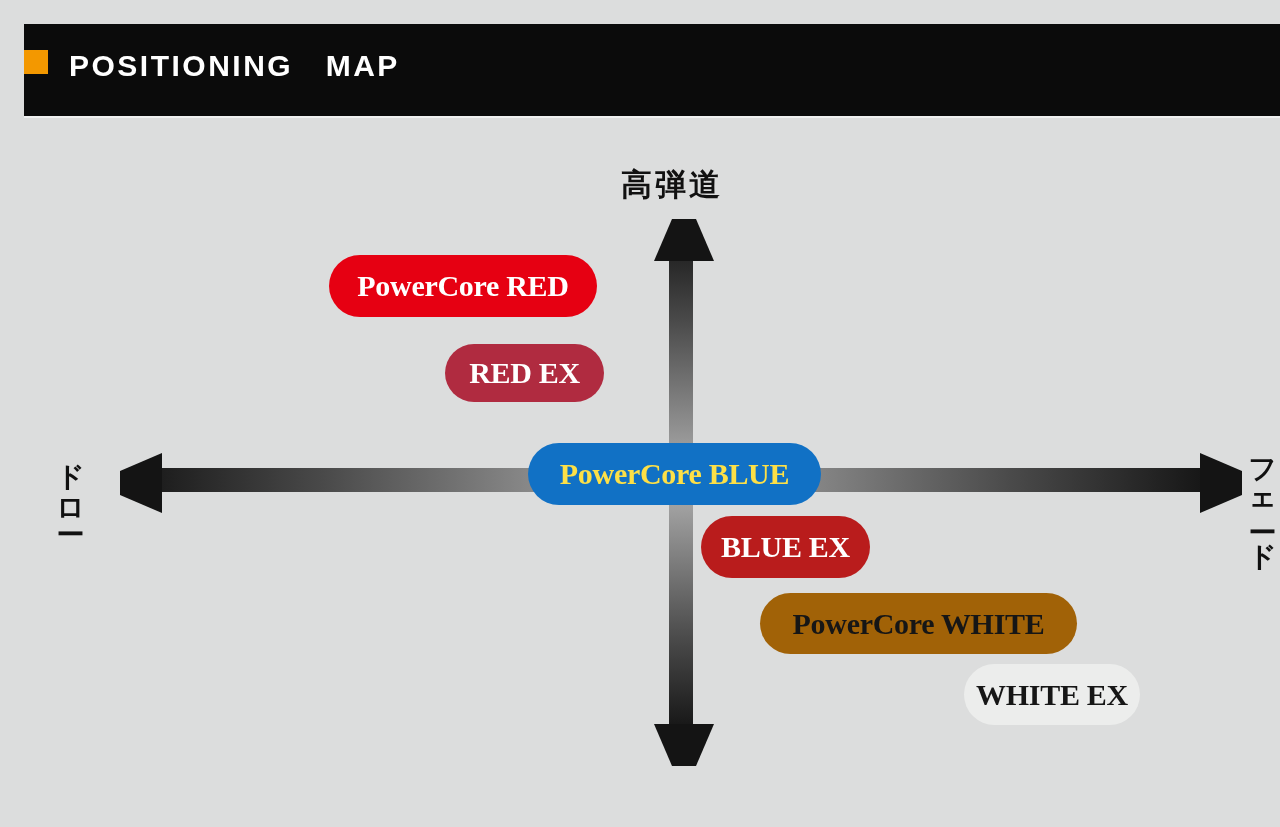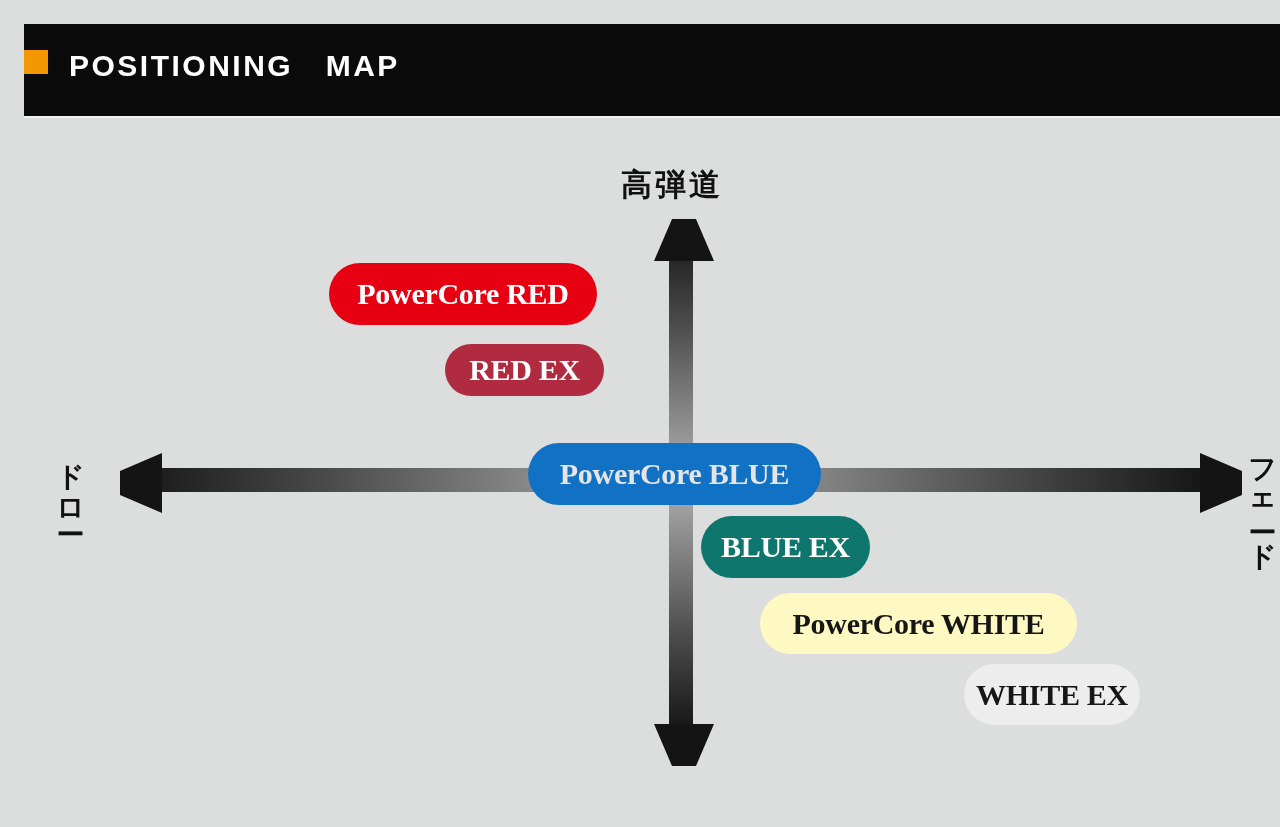--- a/index.html
+++ b/index.html
@@ -107,22 +107,22 @@
   .pill {
     position: absolute;
     display: flex; align-items: center; justify-content: center;
     border-radius: 100px;
     font-weight: 700;
     font-size: 30px;
     letter-spacing: -0.3px;
     white-space: nowrap;
     z-index: 3;
   }
-  .pill.powercore-red   { left: 305px; top: 147px; width: 268px; height: 62px; }
-  .pill.red-ex          { left: 421px; top: 228px; width: 159px; height: 52px; }
+  .pill.powercore-red   { left: 305px; top: 139px; width: 268px; height: 62px; }
+  .pill.red-ex          { left: 421px; top: 228px; width: 159px; height: 58px; }
   .pill.powercore-blue  { left: 504px; top: 327px; width: 293px; height: 62px; }
   .pill.blue-ex         { left: 677px; top: 400px; width: 169px; height: 62px; }
   .pill.powercore-white { left: 736px; top: 477px; width: 317px; height: 61px; }
   .pill.white-ex        { left: 940px; top: 548px; width: 176px; height: 61px; }
 </style>
 </head>
 <body>
 
 <div class="header" style="background: rgb(11, 11, 11);">
   <span class="header-dash" style="background: rgb(243, 152, 0);"></span>
@@ -137,17 +137,17 @@
   <div class="arrow down"></div>
   <div class="arrow left"></div>
   <div class="arrow right"></div>
 
   <div class="axis-label top">高弾道</div>
   <div class="axis-label side left-side">ドロー</div>
   <div class="axis-label side right-side">フェード</div>
 
   <div class="pill powercore-red" style="background: rgb(230, 0, 18); color: rgb(255, 255, 255);">PowerCore RED</div>
   <div class="pill red-ex" style="background: rgb(176, 43, 64); color: rgb(255, 255, 255);">RED EX</div>
-  <div class="pill powercore-blue" style="background: rgb(17, 113, 197); color: #e5e5e5;">PowerCore BLUE</div>
-  <div class="pill blue-ex" style="background: #0f766e; color: rgb(255, 255, 255);">BLUE EX</div>
-  <div class="pill powercore-white" style="background: #fef9c3; color: rgb(22, 22, 22); text-align: right;">PowerCore WHITE</div>
+  <div class="pill powercore-blue" style="background: rgb(17, 113, 197); color: #fde047;">PowerCore BLUE</div>
+  <div class="pill blue-ex" style="background: #b91c1c; color: rgb(255, 255, 255);">BLUE EX</div>
+  <div class="pill powercore-white" style="background: #a16207; color: rgb(22, 22, 22); text-align: right;">PowerCore WHITE</div>
   <div class="pill white-ex" style="background: rgb(236, 237, 236); color: rgb(22, 22, 22);">WHITE EX</div>
 </div>
 
 </body></html>

